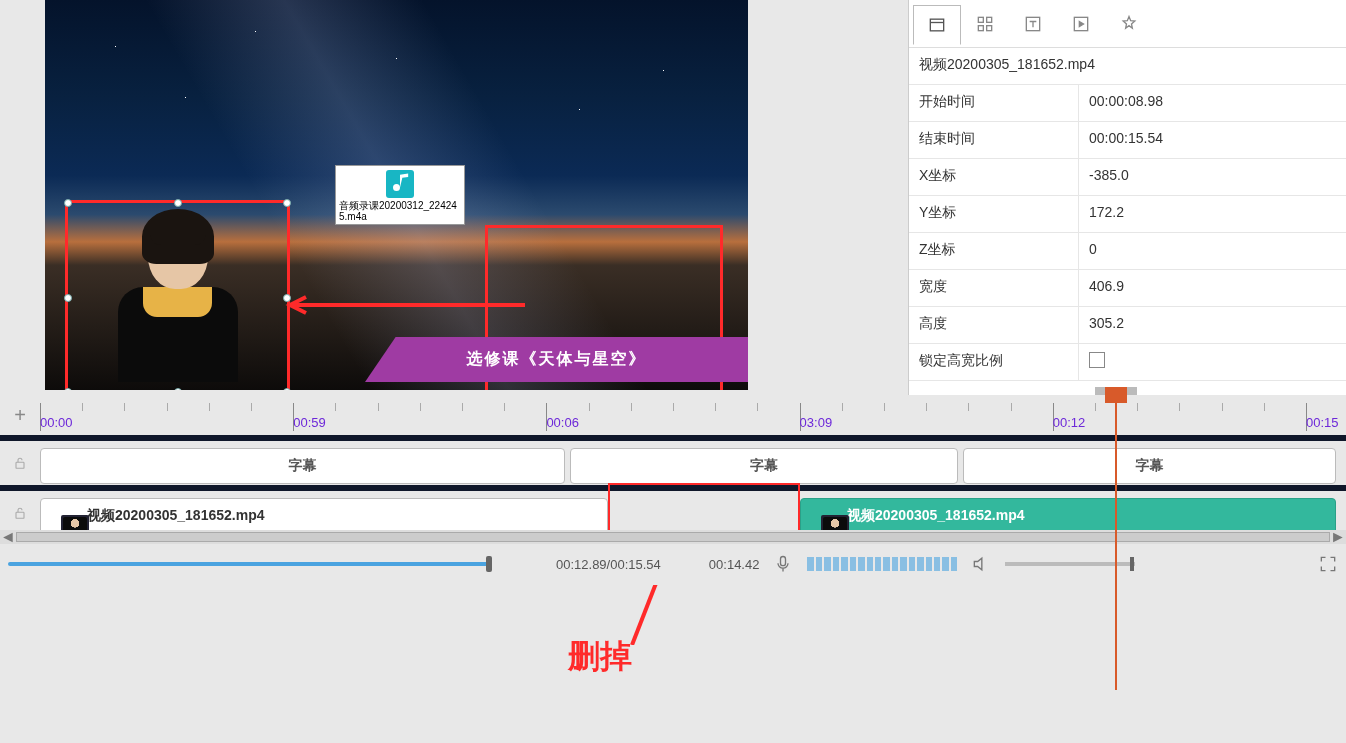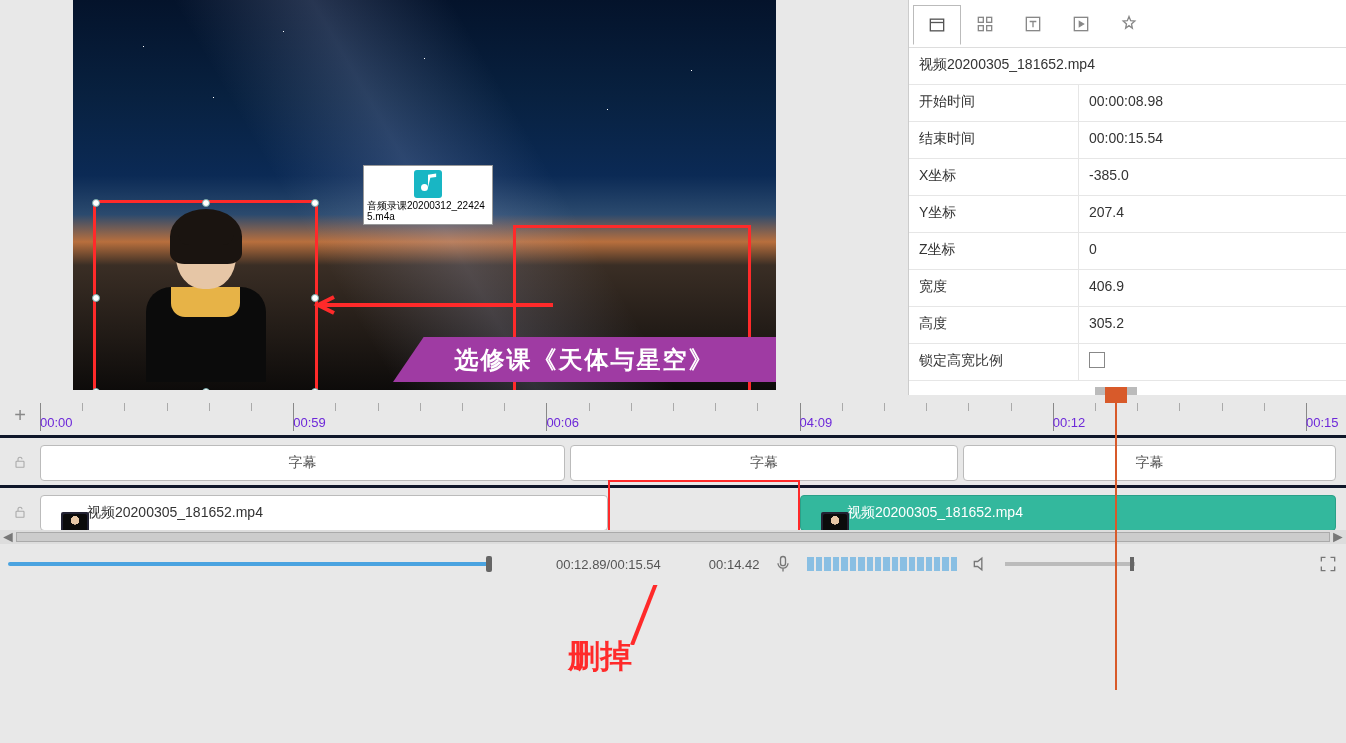--- a/index.html
+++ b/index.html
@@ -1,20 +1,20 @@
 <!DOCTYPE html>
 <html><head>
 <meta charset="utf-8">
 <style>
 * { margin:0; padding:0; box-sizing:border-box; font-family:"Microsoft YaHei",Arial,sans-serif; }
 body { background:#e8e8e8; width:1346px; height:743px; overflow:hidden; position:relative; }
 
 
 .top { display:flex; height:395px; }
-.preview-wrap { flex:0 0 908px; position:relative; background:#e8e8e8; display:flex;padding-left:28px; }
+.preview-wrap { flex:0 0 908px; position:relative; background:#e8e8e8; display:flex; }
 .preview { position:relative; width:703px; height:390px; margin-left:45px; background:linear-gradient(180deg,#04132b 0%,#082140 25%,#0b2a55 45%,#2b4a6e 55%,#b86f3d 62%,#3a2e25 68%,#0d0b0a 100%); overflow:hidden; }
 .preview::before { content:""; position:absolute; inset:0; background:
   radial-gradient(1px 1px at 10% 12%,#fff 50%,transparent 51%),
   radial-gradient(1px 1px at 30% 8%,#fff 50%,transparent 51%),
   radial-gradient(1px 1px at 50% 15%,#fff 50%,transparent 51%),
   radial-gradient(1px 1px at 70% 10%,#fff 50%,transparent 51%),
   radial-gradient(1px 1px at 88% 18%,#fff 50%,transparent 51%),
   radial-gradient(1px 1px at 20% 25%,#fff 50%,transparent 51%),
   radial-gradient(1px 1px at 60% 30%,#fff 50%,transparent 51%),
   radial-gradient(1px 1px at 38% 20%,#fff 50%,transparent 51%),
@@ -32,21 +32,21 @@
 .person { position:absolute; inset:10px; display:flex; align-items:flex-end; justify-content:center; }
 .person-shape { width:150px; height:170px; position:relative; }
 .person-shape .head{position:absolute;top:5px;left:50%;transform:translateX(-50%);width:60px;height:72px;background:#e6c6a6;border-radius:50% 50% 45% 45%}
 .person-shape .hair{position:absolute;top:-3px;left:50%;transform:translateX(-50%);width:72px;height:55px;background:#1a1410;border-radius:50% 50% 20% 20%}
 .person-shape .bangs{position:absolute;top:15px;left:50%;transform:translateX(-50%);width:55px;height:18px;background:#1a1410;border-radius:0 0 10px 10px}
 .person-shape .body{position:absolute;bottom:0;left:10%;width:80%;height:95px;background:#0b0b0b;border-radius:25px 25px 0 0}
 .person-shape .hood{position:absolute;bottom:65px;left:27%;width:46%;height:30px;background:#e7b347;border-radius:0 0 14px 14px}
 .target-box { position:absolute; left:440px; top:225px; width:238px; height:170px; border:3px solid #ff2a2a; }
 .red-arrow { position:absolute; left:235px; top:295px; width:245px; height:20px; }
 .red-arrow svg line,.red-arrow svg polyline { stroke:#ff2a2a; stroke-width:4; fill:none; }
-.lower-third { position:absolute; bottom:8px; left:320px; width:383px; height:45px; background:#9f3ba3; color:#fff; font-size:24px; font-weight:600; display:flex; align-items:center; justify-content:center; clip-path:polygon(8% 0,100% 0,100% 100%,0 100%); letter-spacing:2px;text-align:right; }
+.lower-third { position:absolute; bottom:8px; left:320px; width:383px; height:45px; background:#9f3ba3; color:#fff; font-size:16px; font-weight:600; display:flex; align-items:center; justify-content:center; clip-path:polygon(8% 0,100% 0,100% 100%,0 100%); letter-spacing:2px;text-align:right; }
 
 
 .props { flex:1; background:#fff; display:flex; flex-direction:column; border-left:1px solid #ccc; }
 .prop-tabs { height:48px; display:flex; align-items:center; gap:0; border-bottom:1px solid #ddd; padding-left:4px; }
 .prop-tab { width:48px; height:40px; display:flex; align-items:center; justify-content:center; color:#888; border:1px solid transparent; cursor:pointer; }
 .prop-tab.active { border:1px solid #bbb; border-bottom-color:#fff; background:#fff; color:#555; position:relative; top:1px; }
 .prop-tab svg { width:20px; height:20px; stroke:currentColor; fill:none; stroke-width:1.6; }
 .prop-rows { flex:1; overflow:hidden; }
 .prop-row { display:flex; height:37px; border-bottom:1px solid #e6e6e6; font-size:14px; color:#333; }
 .prop-row .k { width:170px; padding:8px 10px; border-right:1px solid #e6e6e6; }
@@ -60,21 +60,21 @@
 .ruler { flex:1; position:relative; font-size:12px; color:#6d28d9; }
 .ruler .tick { position:absolute; top:8px; height:28px; border-left:1px solid #888; }
 .ruler .tick.minor { height:8px; top:8px; border-color:#aaa; }
 .ruler .lbl { position:absolute; top:20px; font-size:13px; }
 .playhead { position:absolute; top:0; width:2px; background:#d85a2a; z-index:5; }
 .playhead .grip { position:absolute; top:-8px; left:-10px; width:22px; height:16px; background:#d85a2a; }
 .playhead .grip::before,.playhead .grip::after{content:"";position:absolute;top:-0px;width:10px;height:8px;background:#bbb}
 .playhead .grip::before{left:-10px}.playhead .grip::after{right:-10px}
 
 .tracks { }
-.track { display:flex; height:50px; border-top:3px solid #0f172a; }
+.track { display:flex; height:50px; border-top:6px solid #0f172a;font-weight:bold; }
 .track .lock { width:40px; display:flex; align-items:center; justify-content:center; color:#aaa; cursor:pointer; }
 .track .lock svg { width:16px; height:16px; stroke:currentColor; fill:none; stroke-width:1.6; }
 .track .lane { flex:1; position:relative; background:#e8e8e8; }
 .clip { position:absolute; top:7px; height:36px; border:1px solid #bbb; background:#fff; border-radius:4px; display:flex; align-items:center; gap:8px; padding:0 10px; font-size:14px; color:#333; overflow:hidden; cursor:pointer; }
 .clip.sel { background:#33b89d; color:#fff; border-color:#2aa088; }
 .clip .thumb { width:28px; height:22px; background:#223; border-radius:2px; flex:0 0 auto; position:relative; overflow:hidden; }
 .clip .thumb.person::after{content:"";position:absolute;inset:2px;background:radial-gradient(circle at 50% 35%,#e6c6a6 0 25%,transparent 26%),linear-gradient(#0b0b0b,#0b0b0b);border-radius:2px}
 .clip .thumb.sky::after{content:"";position:absolute;inset:0;background:linear-gradient(#08132b 0 55%,#b06a3a 60%,#1a1410 100%)}
 .subtitle-clip { justify-content:center; color:#555; }
 .gap-box { position:absolute; border:2px solid #ff2a2a; }
@@ -189,21 +189,21 @@
         <div class="prop-row">
           <div class="k">结束时间</div>
           <div class="v">00:00:15.54</div>
         </div>
         <div class="prop-row">
           <div class="k">X坐标</div>
           <div class="v">-385.0</div>
         </div>
         <div class="prop-row">
           <div class="k">Y坐标</div>
-          <div class="v">207.4</div>
+          <div class="v">172.2</div>
         </div>
         <div class="prop-row">
           <div class="k">Z坐标</div>
           <div class="v">0</div>
         </div>
         <div class="prop-row">
           <div class="k">宽度</div>
           <div class="v">406.9</div>
         </div>
         <div class="prop-row">
@@ -240,21 +240,21 @@
         <div class="tick minor" style="left: 422px;"></div>
         <div class="tick minor" style="left: 464.2px;"></div>
         <div class="tick" style="left: 506.4px;"></div>
         <div class="lbl" style="left: 506.4px;">00:06</div>
         <div class="tick minor" style="left: 548.6px;"></div>
         <div class="tick minor" style="left: 590.8px;"></div>
         <div class="tick minor" style="left: 633px;"></div>
         <div class="tick minor" style="left: 675.2px;"></div>
         <div class="tick minor" style="left: 717.4px;"></div>
         <div class="tick" style="left: 759.6px;"></div>
-        <div class="lbl" style="left: 759.6px;">04:09</div>
+        <div class="lbl" style="left: 759.6px;">03:09</div>
         <div class="tick minor" style="left: 801.8px;"></div>
         <div class="tick minor" style="left: 844px;"></div>
         <div class="tick minor" style="left: 886.2px;"></div>
         <div class="tick minor" style="left: 928.4px;"></div>
         <div class="tick minor" style="left: 970.6px;"></div>
         <div class="tick" style="left: 1012.8px;"></div>
         <div class="lbl" style="left: 1012.8px;">00:12</div>
         <div class="tick minor" style="left: 1055px;"></div>
         <div class="tick minor" style="left: 1097.2px;"></div>
         <div class="tick minor" style="left: 1139.4px;"></div>

